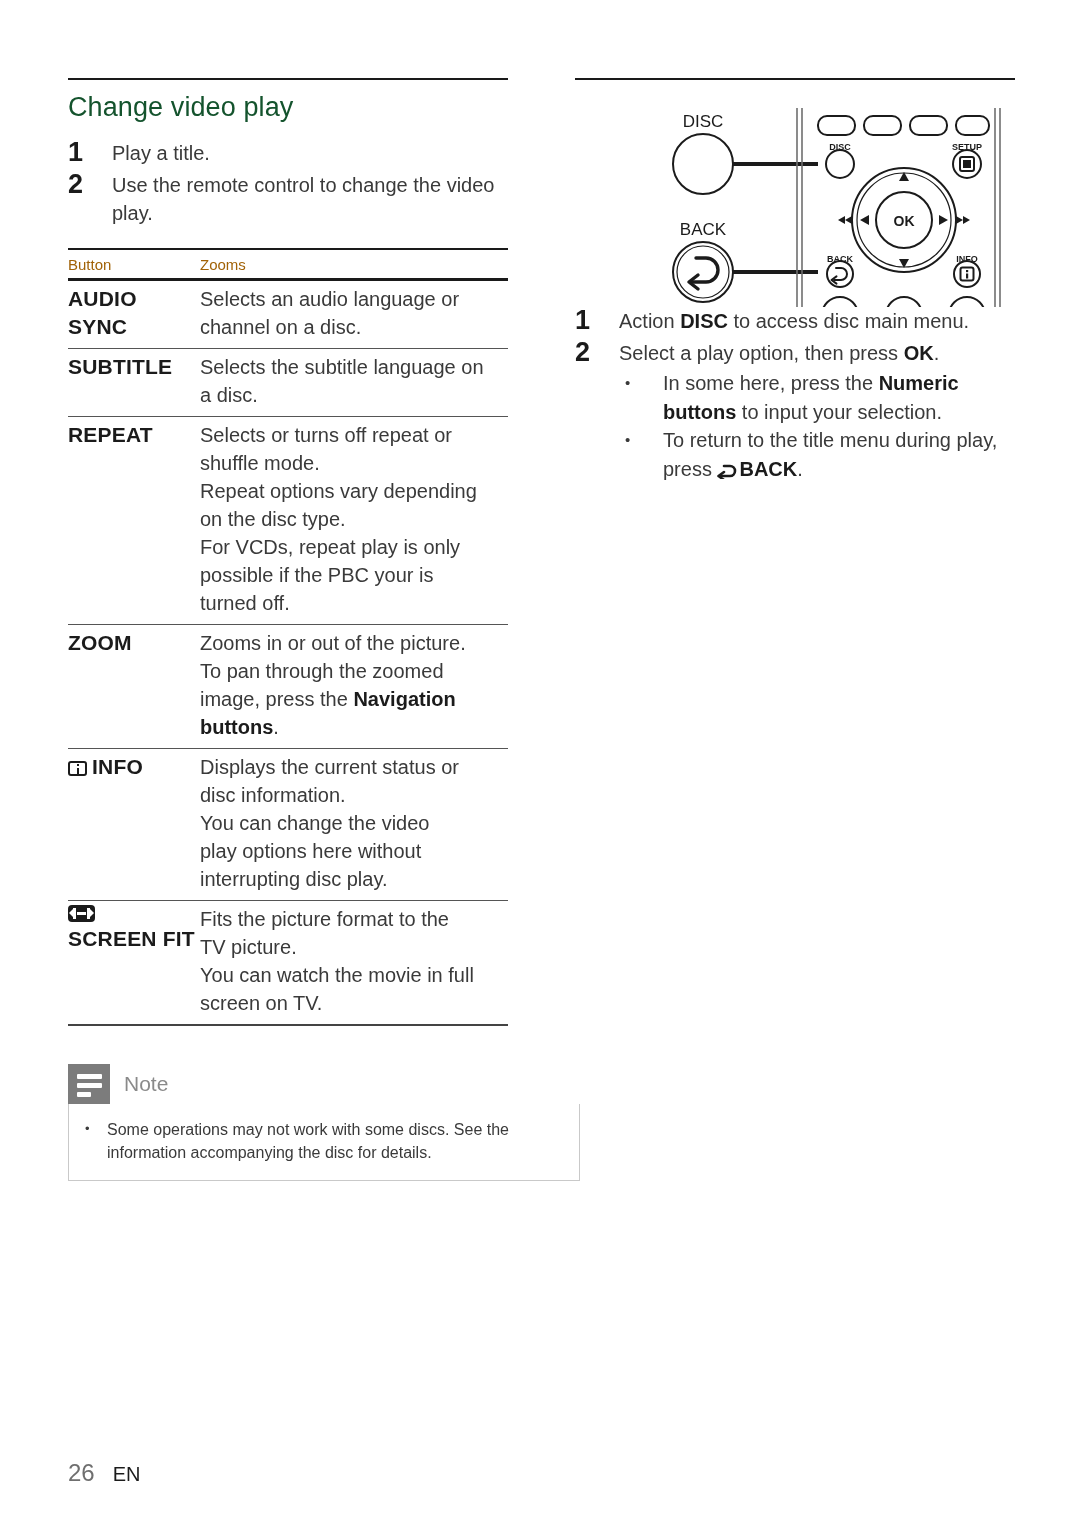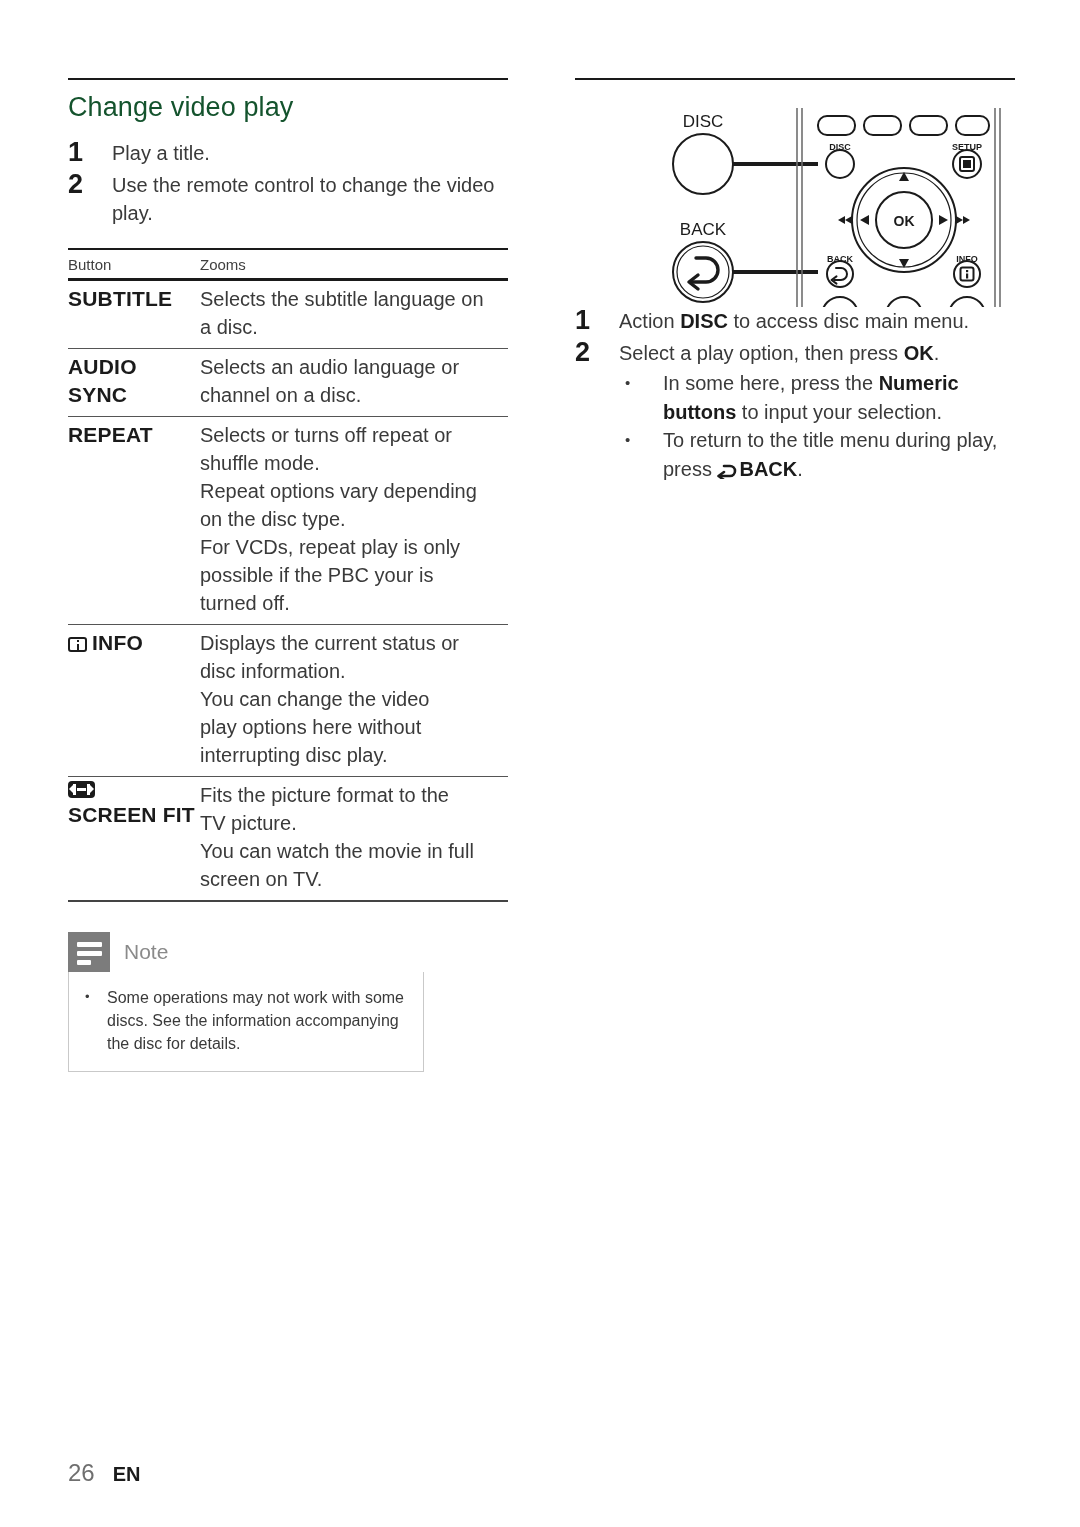--- a/index.html
+++ b/index.html
@@ -113,21 +113,21 @@
   }
   table.btn-table th,
   table.btn-table td {
     text-align: left;
     vertical-align: top;
     padding: 4px 0 7px 0;
   }
   table.btn-table thead th {
     font-size: 15px;
     font-weight: 400;
-    color: #404040;
+    color: #a16207;
     padding-top: 6px;
     padding-bottom: 5px;
   }
   thead tr.head-row { border-top: 2px solid #1a1a1a; }
   table.btn-table thead tr.head-row th { border-bottom: 3px solid #1a1a1a; }
   table.btn-table tbody tr { border-bottom: 1.5px solid #555; }
   table.btn-table tbody tr:last-child { border-bottom: 2px solid #444; }
 
   col.c-btn { width: 132px; }
   col.c-act { width: 308px; }
@@ -210,21 +210,21 @@
     position: absolute;
     top: 4px;
     width: 0; height: 0;
     border-top: 4.5px solid transparent;
     border-bottom: 4.5px solid transparent;
   }
   .icon-screenfit .tip.lt { left: 1px;  border-right: 4px solid #ffffff; }
   .icon-screenfit .tip.rt { right: 1px; border-left: 4px solid #ffffff; }
 
   
-  .note-wrap { margin-top: 30px; width: 356px; }
+  .note-wrap { margin-top: 38px; width: 512px; }
   .note-head {
     display: flex;
     align-items: center;
     height: 40px;
   }
   .note-icon {
     width: 42px;
     height: 40px;
     background: #7c7c7c;
     position: relative;
@@ -281,21 +281,21 @@
   
   .footer {
     position: absolute;
     left: 68px;
     bottom: 40px;
     display: flex;
     align-items: baseline;
     gap: 18px;
   }
   .footer .pg { font-size: 24px; color: #6f6f6f; }
-  .footer .lang { font-size: 20px; font-weight: 700; color: #1b1b1b; }
+  .footer .lang { font-size: 20px; font-weight: 400; color: #1b1b1b; }
 </style>
 </head>
 <body>
 
 <div class="page">
 
   <div class="col-left">
 
     <div class="rule-top"></div>
     <h1 class="section-title">Change video play</h1>
@@ -319,54 +319,65 @@
       <thead>
         <tr class="head-row">
           <th>Button</th>
           <th>Zooms</th>
         </tr>
       </thead>
       <tbody>
 
         <tr>
           <td class="cell-btn">
+            <span class="ln">AUDIO</span>
+            <span class="ln">SYNC</span>
+          </td>
+          <td class="cell-act">
+            <span class="ln">Selects an audio language or</span>
+            <span class="ln">channel on a disc.</span>
+          </td>
+        </tr>
+
+        <tr>
+          <td class="cell-btn">
             <span class="ln">SUBTITLE</span>
           </td>
           <td class="cell-act">
             <span class="ln">Selects the subtitle language on</span>
             <span class="ln">a disc.</span>
-          </td>
-        </tr>
-
-        <tr>
-          <td class="cell-btn">
-            <span class="ln">AUDIO</span>
-            <span class="ln">SYNC</span>
-          </td>
-          <td class="cell-act">
-            <span class="ln">Selects an audio language or</span>
-            <span class="ln">channel on a disc.</span>
           </td>
         </tr>
 
         <tr>
           <td class="cell-btn">
             <span class="ln">REPEAT</span>
           </td>
           <td class="cell-act">
             <span class="ln">Selects or turns off repeat or</span>
             <span class="ln">shuffle mode.</span>
             <span class="ln">Repeat options vary depending</span>
             <span class="ln">on the disc type.</span>
             <span class="ln">For VCDs, repeat play is only</span>
             <span class="ln">possible if the PBC your is</span>
             <span class="ln">turned off.</span>
           </td>
         </tr>
 
+        <tr>
+          <td class="cell-btn">
+            <span class="ln">ZOOM</span>
+          </td>
+          <td class="cell-act">
+            <span class="ln">Zooms in or out of the picture.</span>
+            <span class="ln">To pan through the zoomed</span>
+            <span class="ln">image, press the <b>Navigation</b></span>
+            <span class="ln"><b>buttons</b>.</span>
+          </td>
+        </tr>
 
         <tr>
           <td class="cell-btn">
             <span class="icon-info-box"></span><span>INFO</span>
           </td>
           <td class="cell-act">
             <span class="ln">Displays the current status or</span>
             <span class="ln">disc information.</span>
             <span class="ln">You can change the video</span>
             <span class="ln">play options here without</span>

